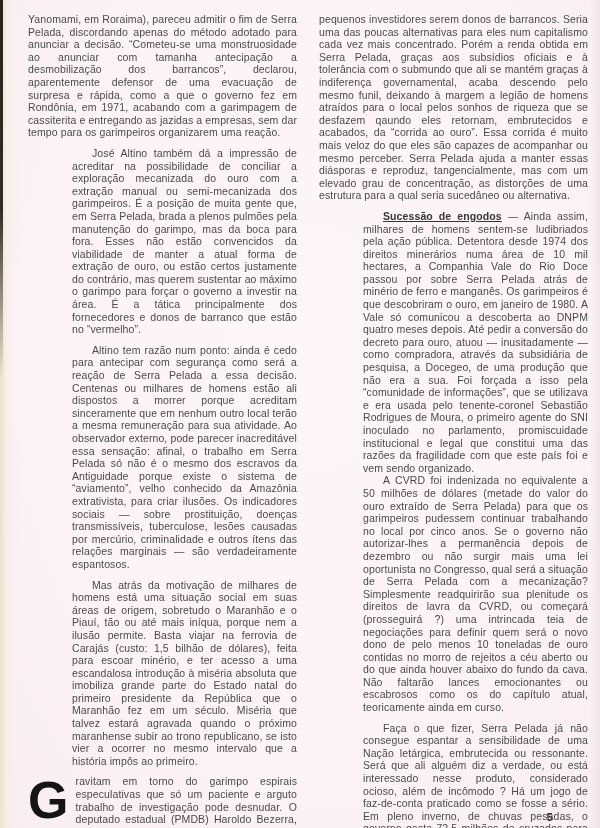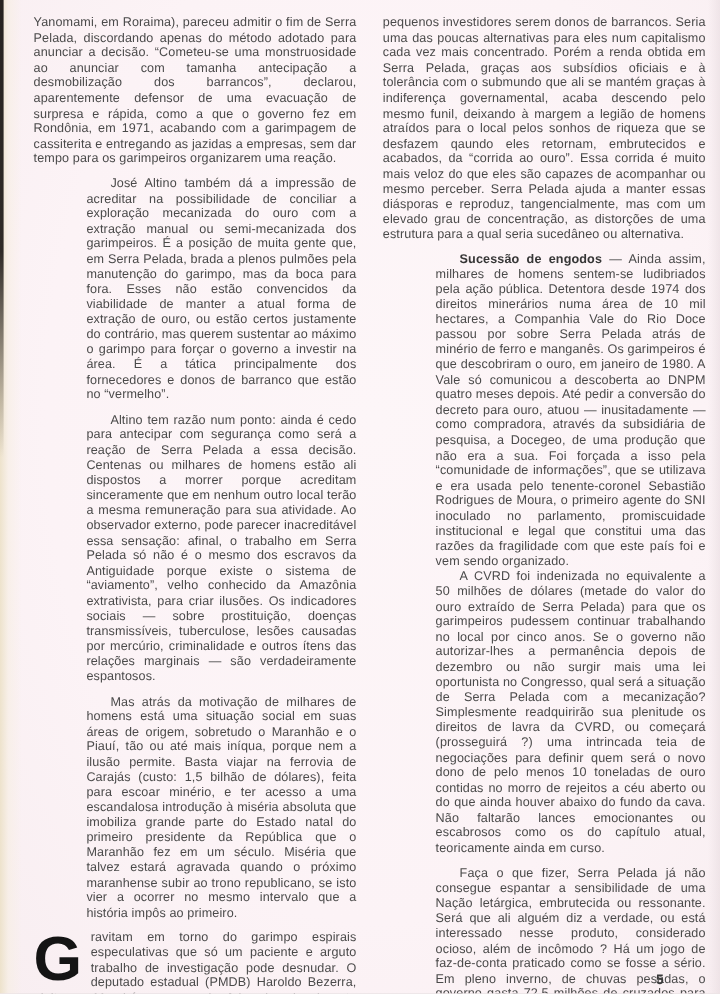--- a/index.html
+++ b/index.html
@@ -48,20 +48,21 @@
     font-size: 10.5px;
     line-height: 12.6px;
     letter-spacing: 0.1px;
     color: #4a4a4a;
   }
   .para.indent { text-indent: 20px; margin-left: 44px; }
   .para.gap { margin-top: 8px; }
   .runin {
     font-weight: bold;
     color: #363636;
+    text-decoration: underline;
   }
   .dropcap {
     float: left;
     font-weight: bold;
     font-size: 52px;
     line-height: 46px;
     height: 48px;
     margin: 2px 7px 0 0;
     color: #141414;
   }

